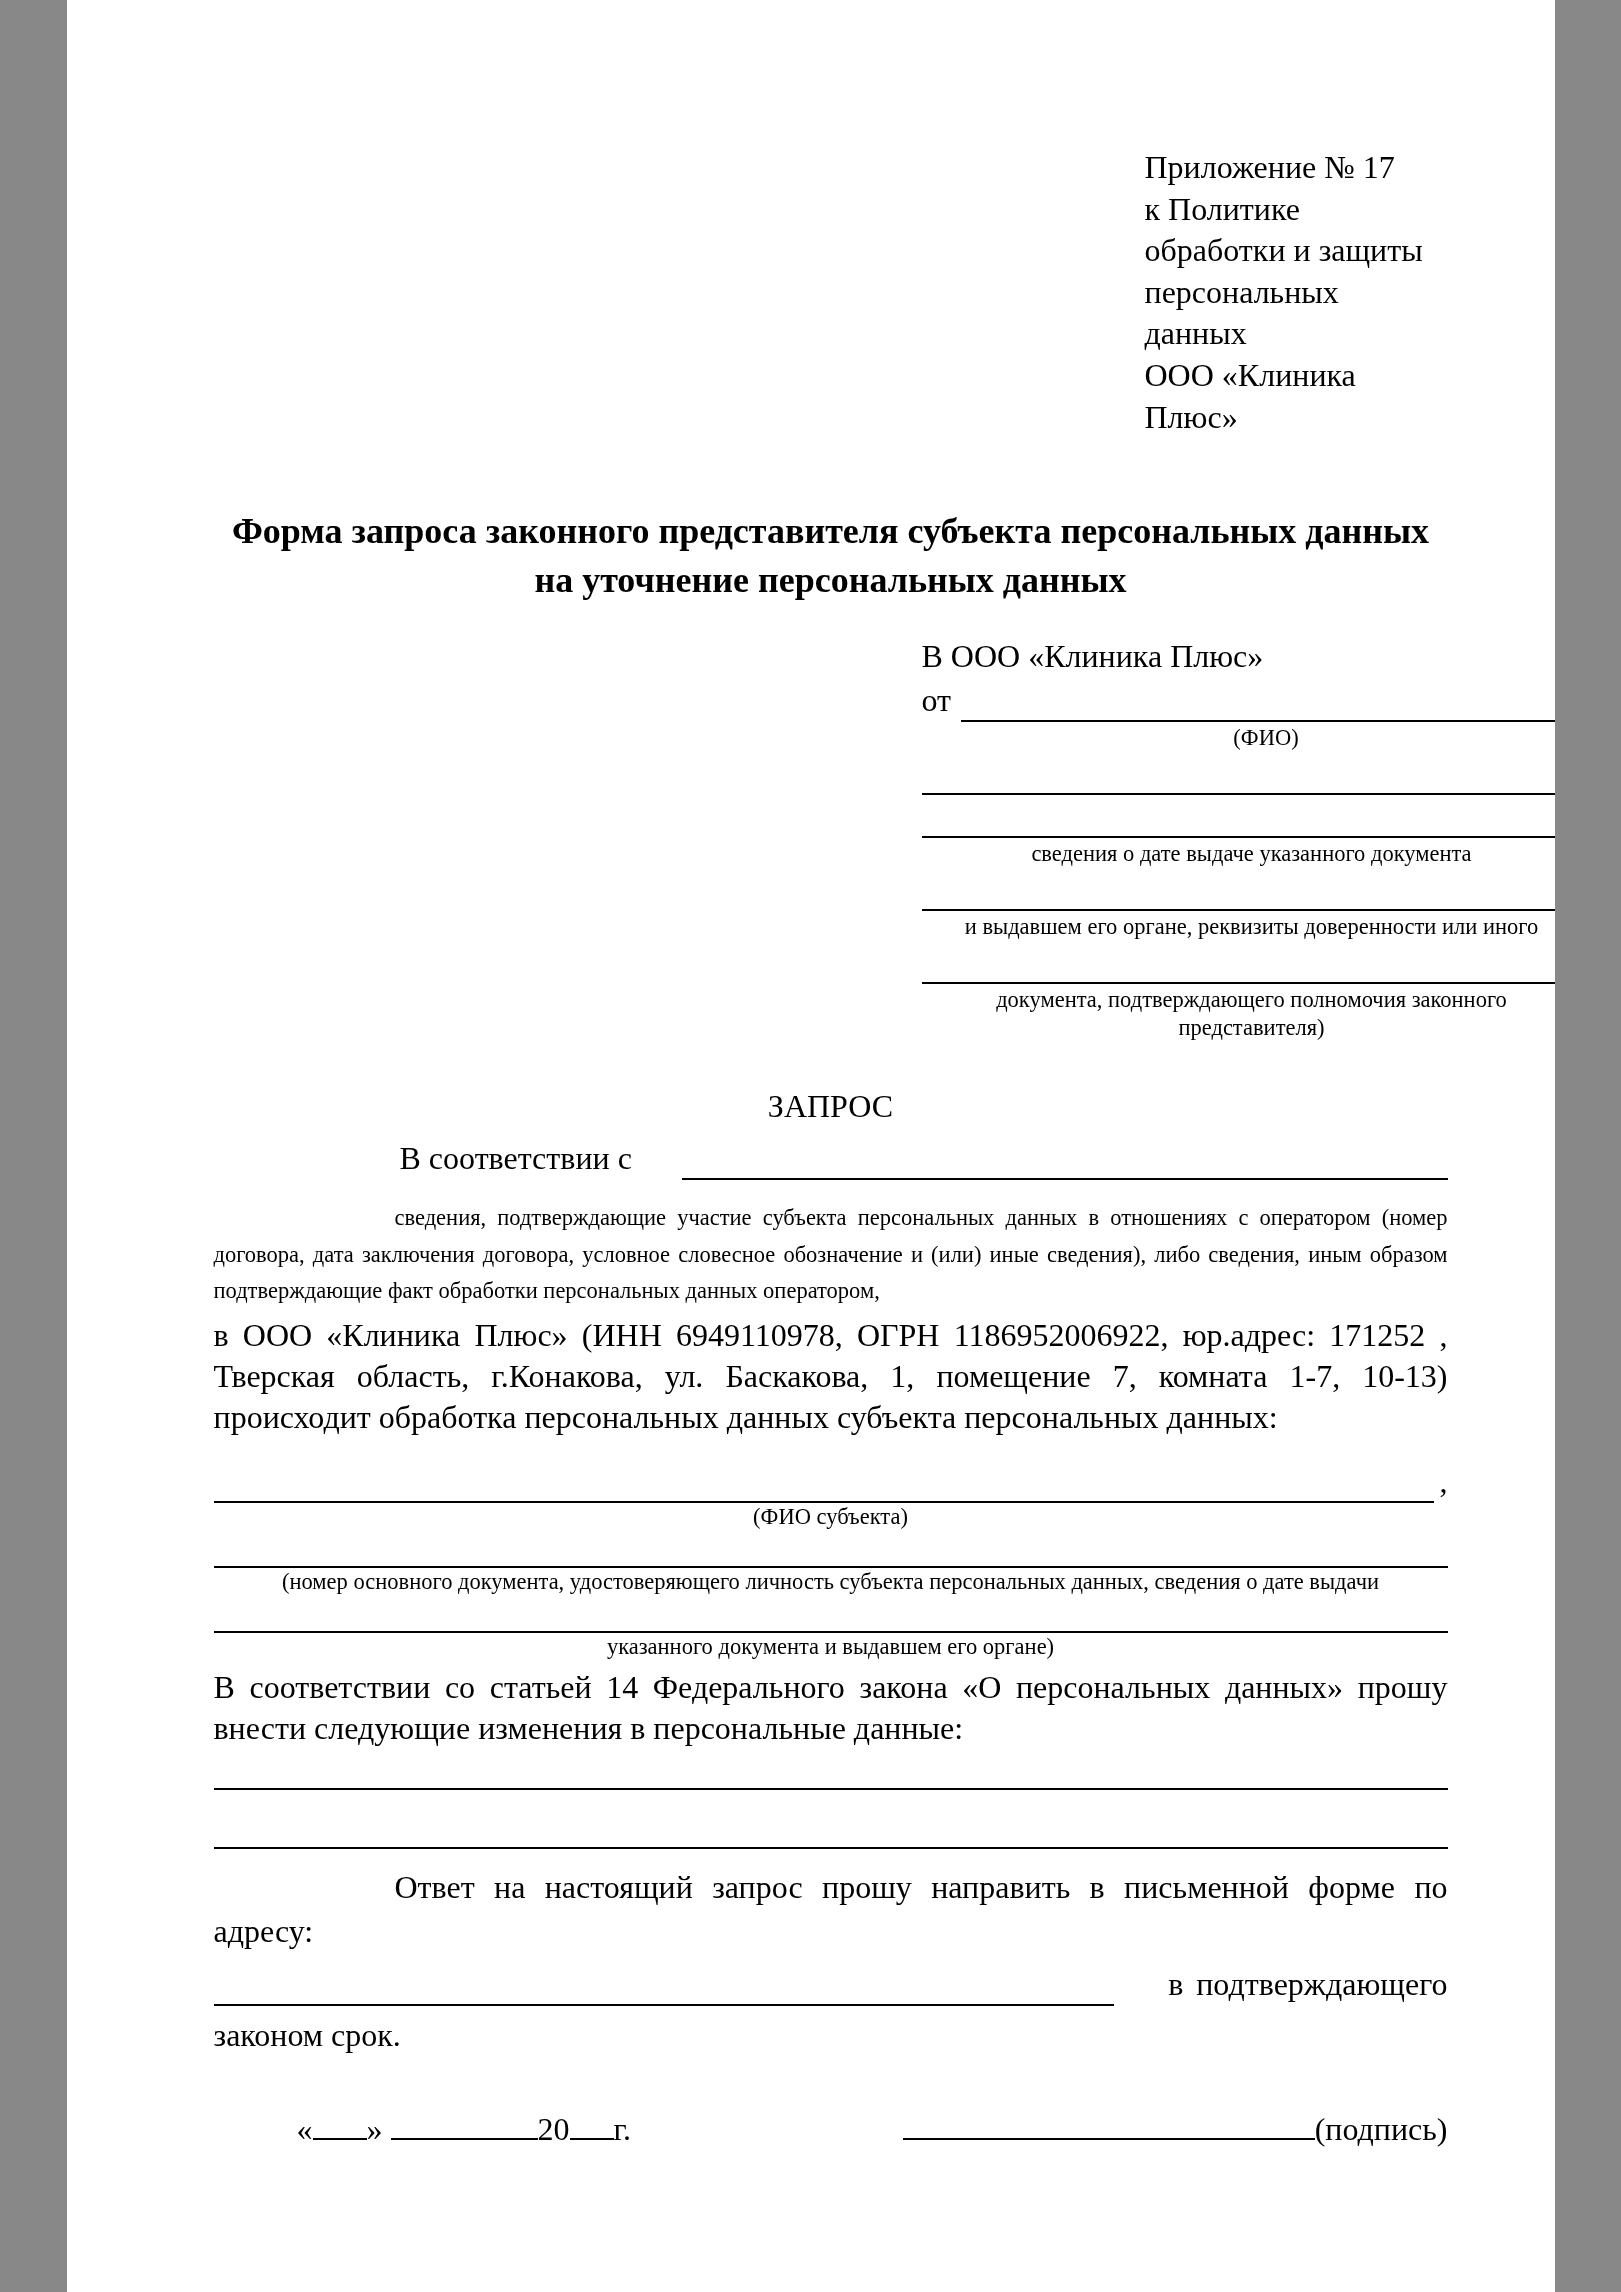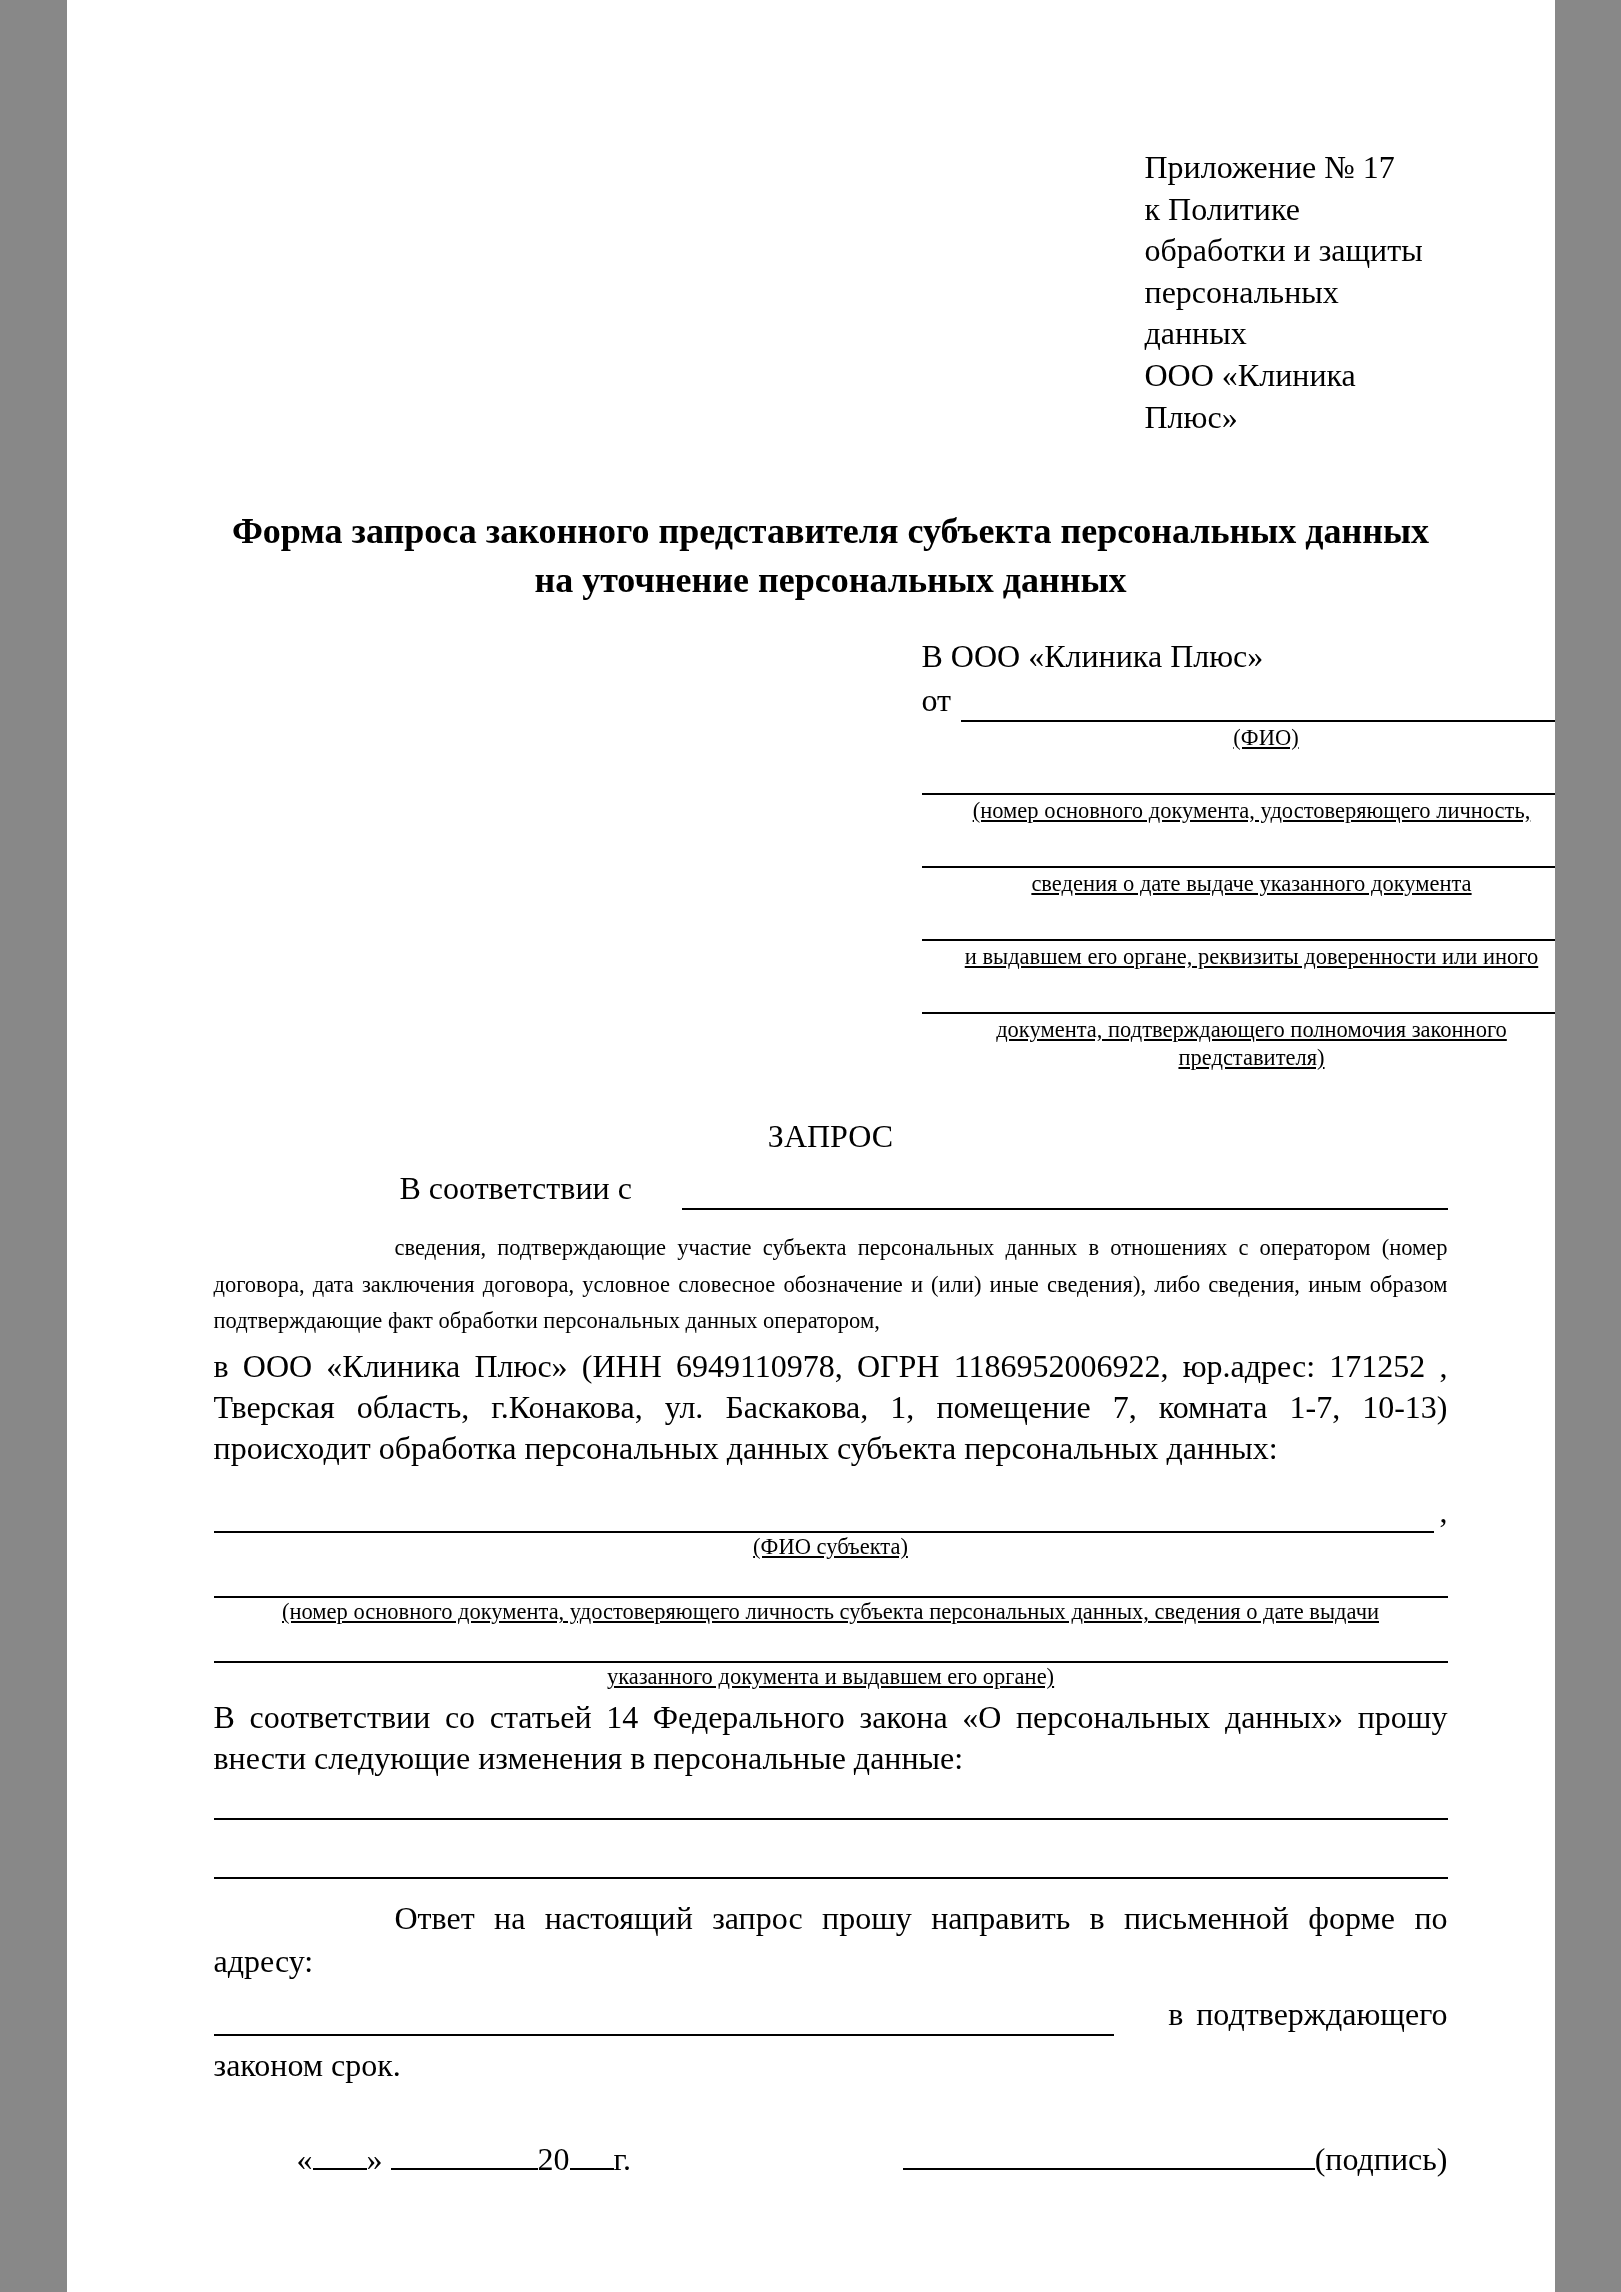--- a/index.html
+++ b/index.html
@@ -11,21 +11,21 @@
     margin:0 auto;position:relative;overflow:hidden;
   }
   .header-block{margin-left:931px;line-height:1.3;}
   .title{text-align:center;font-weight:bold;font-size:36px;line-height:1.35;margin-top:69px;}
   .addressee{margin-left:708px;width:660px;margin-top:31px;}
   .fill-row{display:flex;align-items:flex-end;}
   .fill-row .label{white-space:nowrap;}
   .fill-line{border-bottom:2.9px solid #000;height:5.9px;}
   .fill-row .fill-line{flex:1 1 auto;margin-left:9.8px;}
   .block-line{width:100%;}
-  .caption{font-size:22.5px;line-height:1.25;text-decoration:underline;}
+  .caption{font-size:22.5px;line-height:1.25;}
   .center{text-align:center;}
   .addressee .grp{margin-top:35px;}
   .addressee .caption{margin-top:2px;}
   .fio-cap{margin-top:2px;padding-left:29px;}
   .zapros{text-align:center;margin-top:43px;}
   .intro-row{margin-top:9px;gap:40px;}
   .intro-row .label{padding-left:186px;}
   .footnote{font-size:22.5px;line-height:1.62;text-align:justify;text-indent:181px;margin-top:20px;}
   .body-par{text-align:justify;margin:5.9px 0 0 0;line-height:1.28;}
   .subj-row{margin-top:21.6px;}
@@ -62,21 +62,20 @@
 
   <div class="addressee">
     <div>В ООО «Клиника Плюс»</div>
     <div class="fill-row">
       <span class="label">от</span>
       <div class="fill-line"></div>
     </div>
     <div class="caption center fio-cap">(ФИО)</div>
 
     <div class="fill-line block-line grp"></div>
-    <div class="caption center">(номер основного документа, удостоверяющего личность,</div>
 
     <div class="fill-line block-line grp"></div>
     <div class="caption center">сведения о дате выдаче указанного документа</div>
 
     <div class="fill-line block-line grp"></div>
     <div class="caption center">и выдавшем его органе, реквизиты доверенности или иного</div>
 
     <div class="fill-line block-line grp"></div>
     <div class="caption center">документа, подтверждающего полномочия законного представителя)</div>
   </div>

